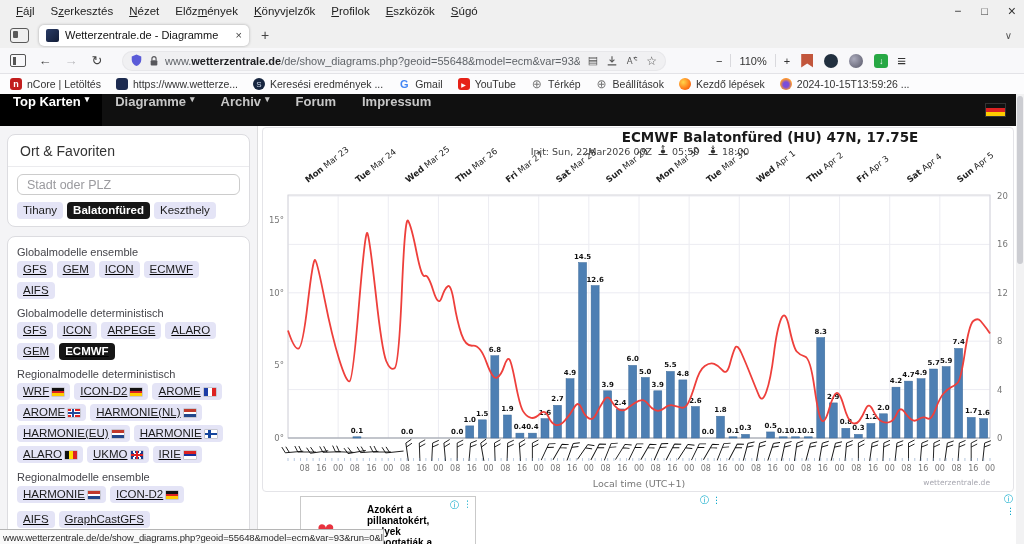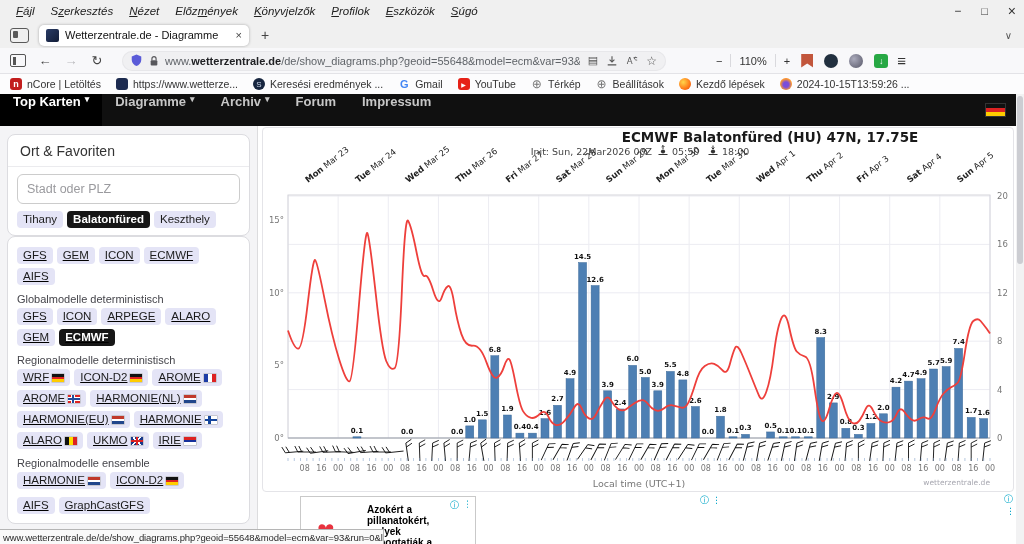--- a/index.html
+++ b/index.html
@@ -70,24 +70,24 @@
         filter:drop-shadow(0 0 3px rgba(120,150,255,.45));}
   .nav-item{display:flex;align-items:flex-start;gap:4px;padding:0 13px;font-size:13px;font-weight:bold;color:#c7c7c7;}
   .nav-item.active{background:#000;color:#fff;}
   .nav-caret{font-size:9px;}
   #nav-flag{margin-left:auto;align-self:center;margin-right:18px;width:19px;height:12px;
             background:linear-gradient(180deg,#111 33%,#d22 33% 66%,#fc0 66%);border:1px solid #333;}
   
   #content{position:absolute;top:126px;left:0;right:0;bottom:0;background:#fff;}
   #sidebar{position:absolute;left:0;top:0;bottom:0;width:258px;background:#f4f4f6;
            border-right:1px solid #dcdcde;padding:8px 7px;box-sizing:border-box;overflow:hidden;}
-  .card{background:#fff;border:1px solid #dcdce0;border-radius:8px;}
+  .card{background:#fff;border:1px solid #dcdce0;border-radius:8px;margin-bottom:9px;}
   .card-header{padding:8px 12px 7px;font-size:14px;color:#333;border-bottom:1px solid #ebebee;}
   .card-body{padding:7px 9px;}
-  #loc-input{width:100%;box-sizing:border-box;height:30px;border:1px solid #ccc;border-radius:6px;
+  #loc-input{width:100%;box-sizing:border-box;height:21px;border:1px solid #ccc;border-radius:6px;
              padding:0 9px;font-size:12.5px;color:#333;background:#fff;outline:none;}
   #loc-input::placeholder{color:#9a9a9e;}
   .pills{display:flex;flex-wrap:wrap;gap:4px 4px;margin-top:7px;}
   .pills.tight{margin-top:3px;text-decoration:underline;}
   .pill{background:#e4e4f6;color:#1c1c1c;font-size:11.5px;line-height:15px;padding:1px 6px;
         border-radius:4px;display:inline-flex;align-items:center;gap:3px;white-space:nowrap;}
   .pill.sel{background:#161616;color:#fff;font-weight:bold;}
   .grp{margin:2px 0 8px;}
   .grp:last-child{margin-bottom:2px;}
   .grp-title{font-size:11px;color:#45454b;}
@@ -122,21 +122,21 @@
       border-top:1px solid #b5b5b5;border-right:1px solid #b5b5b5;font-size:9.5px;letter-spacing:-.1px;
       color:#2a2a2a;line-height:15px;padding-left:3px;white-space:nowrap;overflow:hidden;z-index:60;box-sizing:border-box;}
   
   #scrollbar{position:absolute;right:0;top:94px;bottom:0;width:8px;background:#f2f2f3;z-index:40;}
   #scroll-thumb{margin:2px 1px;height:168px;background:#cccdd2;border-radius:3px;}
 </style>
 </head>
 <body>
 
 <div id="menubar">
-  <div id="menu-items" style="display: flex; font-style: italic;">
+  <div id="menu-items" style="display: flex;">
       <span class="menu-item"><u>F</u>ájl</span>
       <span class="menu-item">S<u>z</u>erkesztés</span>
       <span class="menu-item"><u>N</u>ézet</span>
       <span class="menu-item">Előz<u>m</u>ények</span>
       <span class="menu-item"><u>K</u>önyvjelzők</span>
       <span class="menu-item"><u>P</u>rofilok</span>
       <span class="menu-item"><u>E</u>szközök</span>
       <span class="menu-item"><u>S</u>úgó</span>
     </div>
   <div id="win-controls">
@@ -273,20 +273,21 @@
             </span>
             <span class="pill">
               <span>Keszthely</span>
             </span>
           </div>
       </div>
     </div>
     <div class="card">
       <div class="card-body" id="model-groups">
           <div class="grp">
+            <div class="grp-title">Globalmodelle ensemble</div>
             <div class="pills tight">
               <span class="pill">
                 <span>GFS</span>
               </span>
               <span class="pill">
                 <span>GEM</span>
               </span>
               <span class="pill">
                 <span>ICON</span>
               </span>

